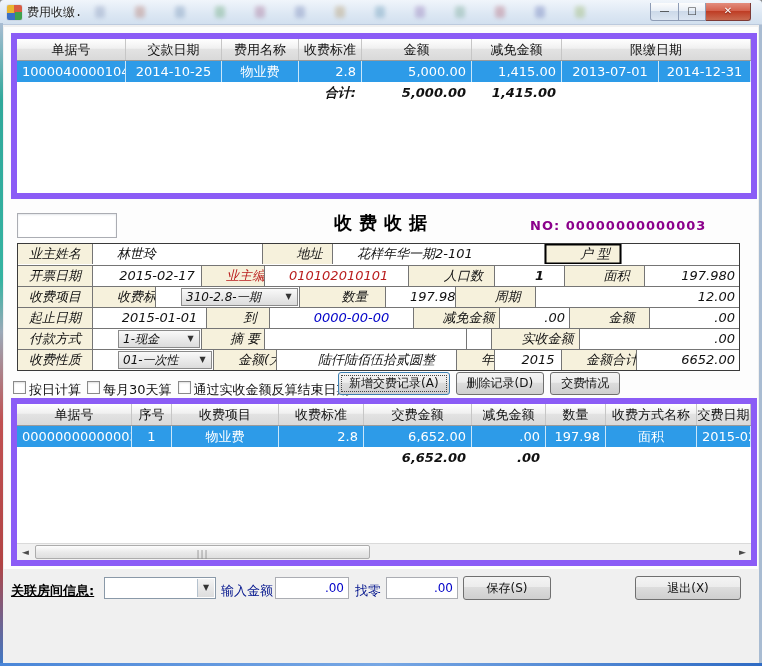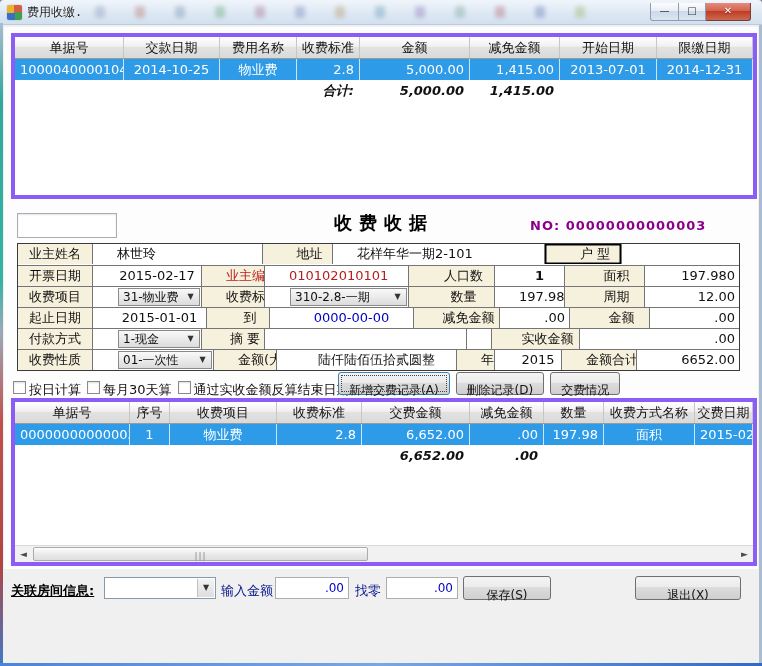--- a/index.html
+++ b/index.html
@@ -25,21 +25,21 @@
     background:linear-gradient(#FDFDFD,#E8EEF6 45%,#CBD8E8 46%,#DCE6F2);}
   .wb-min{width:29px;border-radius:0 0 0 3px;}
   .wb-max{width:27px;border-left:none;}
   .wb-close{width:45px;border-left:none;border-radius:0 0 3px 0;color:#fff;font-weight:bold;border-color:#7E3A35;
     background:linear-gradient(#E38D7E,#D4624E 45%,#BE3A22 46%,#C96A50);text-shadow:0 1px 1px #7a2014;}
 
   
   .work-bg{position:absolute;left:1px;top:24px;width:754px;height:542px;background:#FDFDFD;}
 
   
-  .panel{position:absolute;background:#fff;border:4px solid #8b5cf6;overflow:hidden;}
+  .panel{position:absolute;background:#fff;border:6px solid #8b5cf6;overflow:hidden;}
   #top-panel{left:8px;top:30px;width:746px;height:166px;}
   #bottom-panel{left:8px;top:395px;width:746px;height:168px;}
   .grid-header{display:flex;height:22px;background:linear-gradient(#FFFFFF,#F0F0F0 45%,#E3E3E3 46%,#D9D9D9);border-bottom:1px solid #9A9A9A;}
   .gh-cell{height:21px;line-height:21px;text-align:center;font-size:13px;border-right:1px solid #C6C6C6;flex-shrink:0;overflow:hidden;white-space:nowrap;}
   .grid-row{display:flex;height:21px;line-height:21px;font-size:13px;}
   .grid-row.selected{background:#2D9BE8;color:#fff;}
   .g-cell{padding:0 5px;border-right:1px solid #ECECEC;flex-shrink:0;overflow:hidden;white-space:nowrap;}
   .selected .g-cell{border-right:1px solid rgba(255,255,255,.75);}
   .total-row{font-weight:bold;}
   .total-row .g-cell{border-right:1px solid transparent;font-style:italic;}
@@ -49,40 +49,40 @@
 
   
   .blank-box{position:absolute;left:14px;top:210px;width:100px;height:25px;background:#fff;border:1px solid #ABADB3;box-shadow:inset 0 1px 2px #e3e6ea;}
   .receipt-title{position:absolute;left:0;top:208px;width:762px;text-align:center;font-size:18px;font-weight:bold;letter-spacing:7px;color:#000;}
   .receipt-no{position:absolute;left:527px;top:215px;font-size:13px;font-weight:bold;color:#8B008B;letter-spacing:1px;}
 
   
   #receipt-form{position:absolute;left:14px;top:240px;width:723px;border:1px solid #3A3A3A;background:#fff;}
   .f-row{display:flex;height:21px;}
   .f-row + .f-row{border-top:1px solid #757575;}
-  .f-cell{height:20px;line-height:19px;font-size:13px;overflow:hidden;white-space:nowrap;flex-shrink:0;}
+  .f-cell{height:20px;line-height:19px;font-size:13px;overflow:hidden;white-space:nowrap;flex-shrink:0;font-style:italic;}
   .f-cell + .f-cell{border-left:1px solid #757575;padding-left:24px;}
   .f-label{background:#F6F1DC;text-align:center;}
   .f-value{background:#fff;padding:0 4px;}
   .f-last{flex:1;}
   .hl{box-shadow:inset 0 0 0 1.5px #000;}
   .red{color:#b91c1c;} .blue{color:#0000C8;} .bold{font-weight:bold;}
   .combo{display:flex;align-items:center;height:18px;margin:1px;padding-left:4px;font-size:12px;
     background:linear-gradient(#F9F9F9,#E9E9E9 55%,#DCDCDC);border:1px solid #8A8A8A;position:relative;}
   .combo-arrow{position:absolute;right:2px;top:2px;width:13px;height:12px;text-align:center;}
   .combo-arrow::after{content:"▼";font-size:8px;color:#333;line-height:12px;display:block;}
   .mini-btn{height:17px;line-height:15px;margin:1px;text-align:center;font-size:12px;
     background:linear-gradient(#F7F7F7,#DDD);border:1px solid #8A8A8A;border-radius:2px;}
 
   
   #options-row{position:absolute;left:10px;top:378px;display:flex;align-items:flex-start;font-size:13px;}
   .checkbox{width:13px;height:13px;background:#fff;border:1px solid #8A8A8A;margin-right:3px;flex:0 0 auto;box-shadow:inset 0 1px 2px #ddd;}
   .cb-label{margin-right:6px;white-space:nowrap;}
   #action-buttons{position:absolute;left:335px;top:369px;display:flex;gap:6px;}
-  .btn{height:23px;line-height:21px;padding:7px 10px;font-size:12px;white-space:nowrap;
+  .btn{height:23px;line-height:21px;padding:0 10px;font-size:12px;white-space:nowrap;
     background:linear-gradient(#F4F4F4,#ECECEC 45%,#DDDDDD 46%,#CFCFCF);border:1px solid #707070;border-radius:3px;text-align:center;}
   .btn.focused{border-color:#3C7FB1;outline:1px dotted #444;outline-offset:-4px;}
 
   
   .hscroll{position:absolute;left:0;right:0;bottom:0;height:17px;background:#F1F1F1;border-top:1px solid #DADADA;}
   .sb-btn{position:absolute;top:0;width:17px;height:16px;text-align:center;line-height:16px;font-size:9px;color:#4A4A4A;}
   .sb-left{left:0;} .sb-right{right:0;}
   .sb-left::after{content:"◄";} .sb-right::after{content:"►";}
   .sb-thumb{position:absolute;left:18px;top:1px;width:335px;height:14px;border:1px solid #ACACAC;border-radius:2px;
     background:linear-gradient(#FDFDFD,#E9E9E9 55%,#DFDFDF);text-align:center;}
@@ -120,21 +120,20 @@
   <div class="work-bg"></div>
 
   <div class="panel" id="top-panel">
     <div class="grid-header">
       <div class="gh-cell tc0">单据号</div>
       <div class="gh-cell tc1">交款日期</div>
       <div class="gh-cell tc2">费用名称</div>
       <div class="gh-cell tc3">收费标准</div>
       <div class="gh-cell tc4">金额</div>
       <div class="gh-cell tc5">减免金额</div>
-      <div class="gh-cell tc6">开始日期</div>
       <div class="gh-cell tc7">限缴日期</div>
     </div>
     <div class="grid-row selected">
       <div class="g-cell tc0 ac">10000400001047</div>
       <div class="g-cell tc1 ac">2014-10-25</div>
       <div class="g-cell tc2 ac">物业费</div>
       <div class="g-cell tc3 ar">2.8</div>
       <div class="g-cell tc4 ar">5,000.00</div>
       <div class="g-cell tc5 ar">1,415.00</div>
       <div class="g-cell tc6 ac">2013-07-01</div>
@@ -170,26 +169,20 @@
       <div class="f-cell f-value ac" style="width:109px">2015-02-17</div>
       <div class="f-cell f-label red" style="width:63px">业主编号</div>
       <div class="f-cell f-value red" style="width:144px">010102010101</div>
       <div class="f-cell f-label" style="width:86px">人口数</div>
       <div class="f-cell f-value ac bold" style="width:70px">1</div>
       <div class="f-cell f-label" style="width:80px">面积</div>
       <div class="f-cell f-value ar f-last">197.980</div>
     </div>
     <div class="f-row">
       <div class="f-cell f-label" style="width:74px">收费项目</div>
-      <div class="f-cell" style="width:109px">
-        <div class="combo">
-            <span>31-物业费</span>
-          <span class="combo-arrow"></span>
-          </div>
-      </div>
       <div class="f-cell f-label" style="width:63px">收费标准</div>
       <div class="f-cell" style="width:144px">
         <div class="combo">
             <span>310-2.8-一期</span>
           <span class="combo-arrow"></span>
           </div>
       </div>
       <div class="f-cell f-label" style="width:86px">数量</div>
       <div class="f-cell f-value ar" style="width:70px">197.98</div>
       <div class="f-cell f-label" style="width:80px">周期</div>

